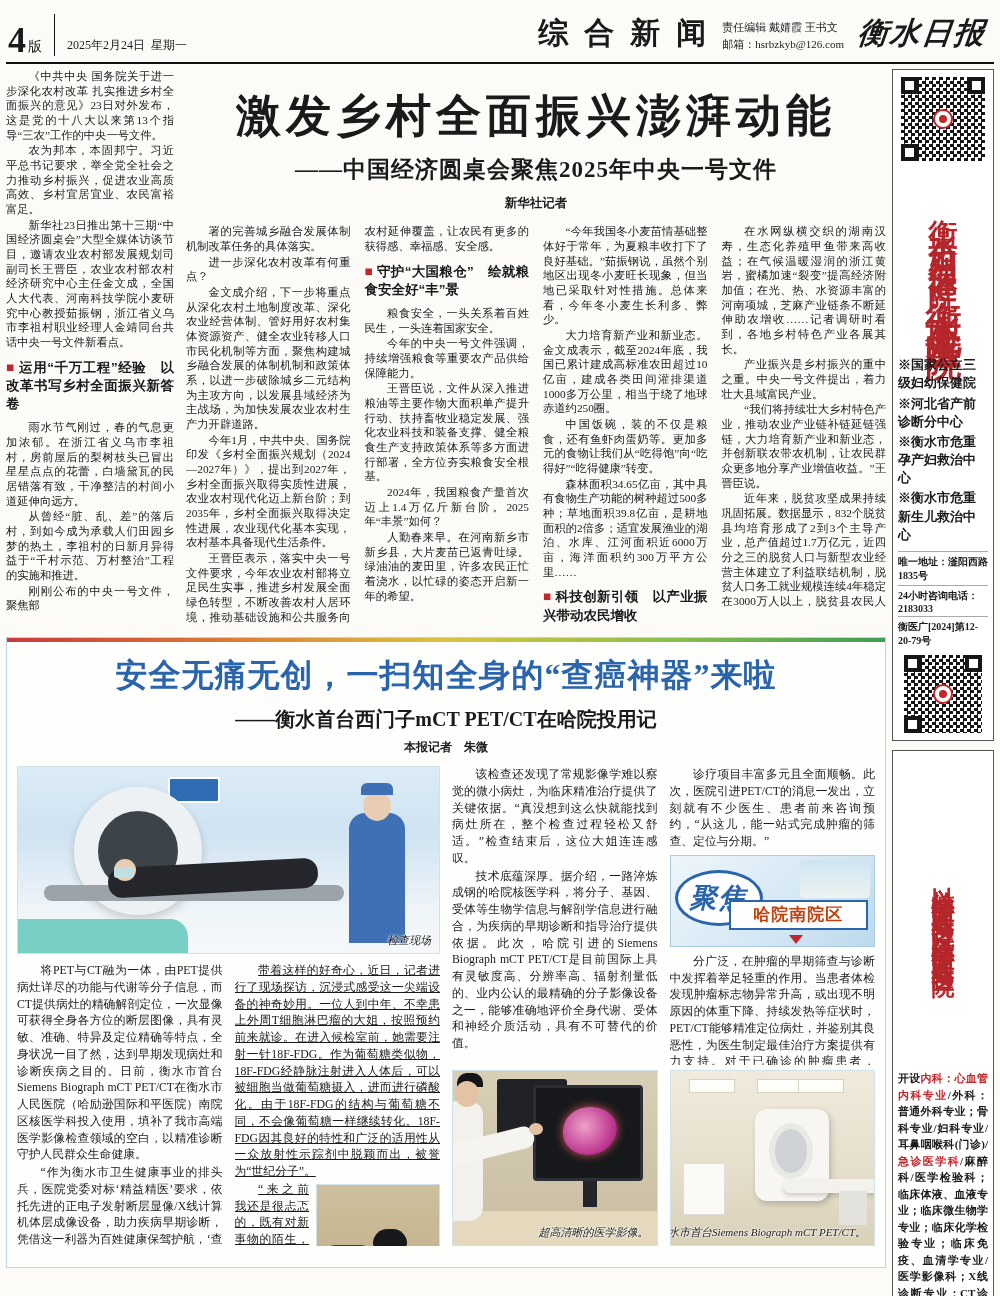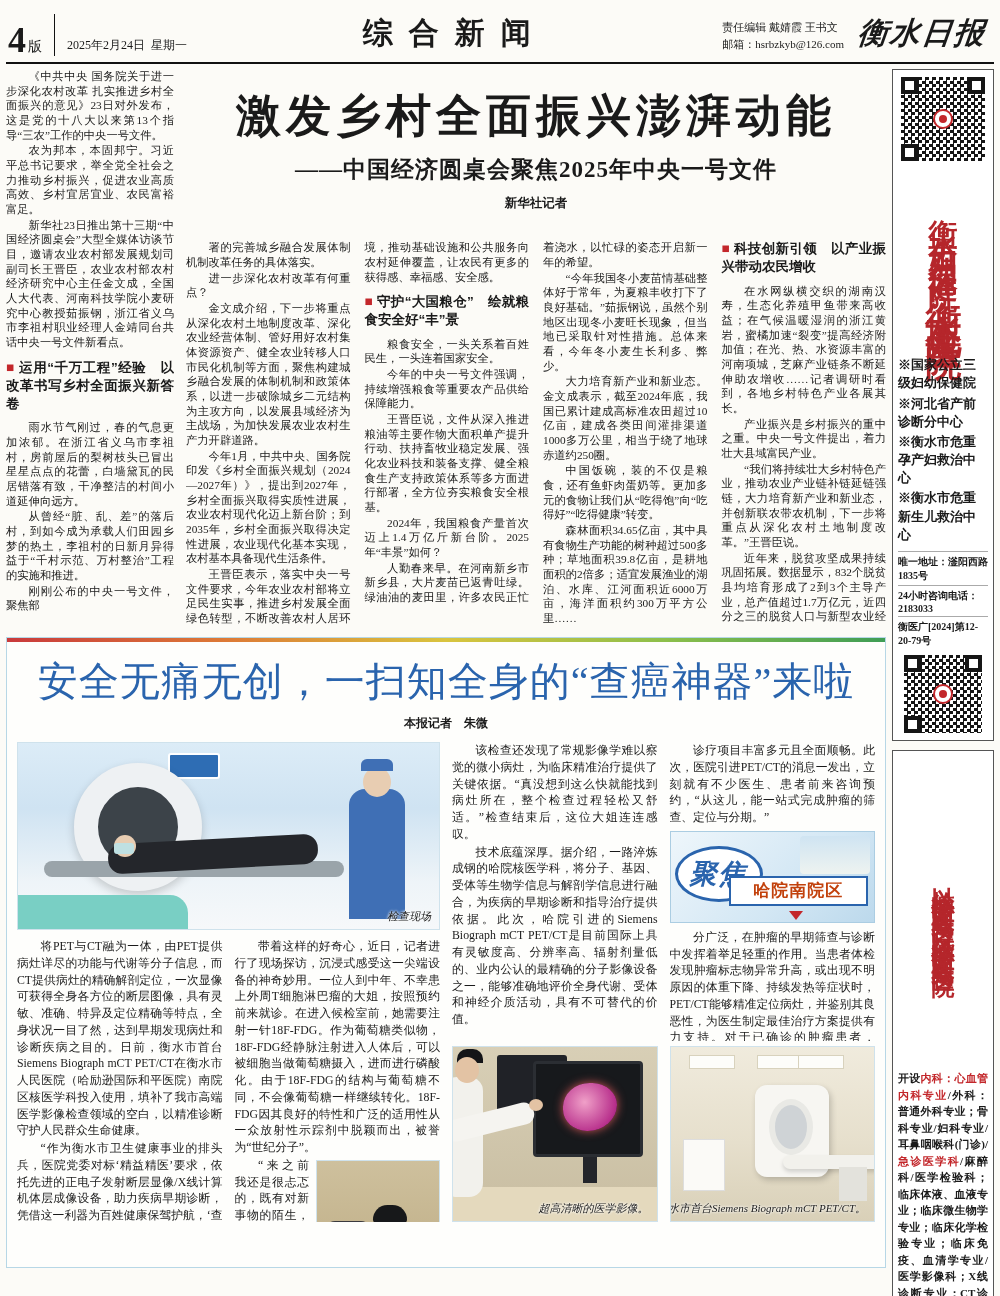--- a/index.html
+++ b/index.html
@@ -7,41 +7,41 @@
   .page { width:1000px; height:1296px; background:#fcfbf7; margin:0 auto; position:relative;
           padding:6px 6px 0 6px; overflow:hidden; }
 
   
   .hd { display:flex; align-items:flex-end; border-bottom:2px solid #111; padding:4px 2px 6px 2px; height:58px; }
   .hd-page { display:flex; align-items:flex-end; }
   .hd-num { font-size:36px; font-weight:bold; line-height:.85; }
   .hd-ban { font-size:14px; margin-left:2px; }
   .hd-sep { width:1px; background:#111; height:42px; margin:0 12px; }
   .hd-date { font-size:12px; padding-bottom:2px; white-space:pre; }
-  .hd-title { flex:1; text-align:center; font-size:30px; font-weight:bold; letter-spacing:16px;
+  .hd-title { flex:1; text-align:right; font-size:30px; font-weight:bold; letter-spacing:16px;
               font-family:"Liberation Sans","DejaVu Sans",sans-serif; padding-bottom:2px; }
   .hd-ed { font-size:11px; line-height:1.6; margin-right:14px; padding-bottom:2px; }
   .hd-logo { font-size:30px; font-weight:bold; font-style:italic; transform:skewX(-6deg);
              letter-spacing:2px; padding:0 6px 2px 0; }
 
   
   .main { display:flex; gap:6px; margin-top:5px; }
   .left { width:880px; }
   .rail { flex:1; display:flex; flex-direction:column; gap:9px; }
 
   
   .a1 { height:560px; display:flex; gap:12px; margin-bottom:8px; overflow:hidden; }
   .a1c1 { width:168px; height:100%; overflow:hidden; font-size:11.3px; line-height:1.3; text-align:justify; }
   .a1main { flex:1; display:flex; flex-direction:column; overflow:hidden; }
   .a1head { text-align:center; padding:16px 0 8px 0; }
   .a1-h1 { font-size:45px; font-weight:bold; letter-spacing:5px; line-height:1.05;margin-top:8px; }
   .a1-h2 { font-size:23px; font-weight:bold; margin-top:14px; letter-spacing:1px; }
   .a1-by { font-size:12.5px; margin-top:10px; font-weight:bold; }
   .a1body { flex:1; column-count:4; column-gap:14px; column-fill:auto; overflow:hidden;
-            font-size:11.3px; line-height:1.3; text-align:justify; margin-top:20px; }
+            font-size:11.3px; line-height:1.3; text-align:justify; margin-top:4px; }
 
   .t-p { text-indent:2em; margin-bottom:1px; }
   .t-h { font-weight:bold; font-size:13.5px; line-height:1.35; margin:9px 0 7px 0;
          font-family:"Liberation Sans","DejaVu Sans",sans-serif; text-indent:0; }
   .t-h::before { content:"■ "; color:#c3272b; }
 
   
   .ad { border:1px solid #555; background:#fff; padding:7px 5px; display:flex; flex-direction:column; align-items:center; overflow:hidden; }
   .ad1 { height:672px; }
   .ad2 { flex:1; }
@@ -63,29 +63,29 @@
   .vnames2 { writing-mode:vertical-rl; height:296px; margin-top:8px; color:#b5262b; font-weight:bold; text-align:center; }
   .vnames2 span { font-size:23px; letter-spacing:4px; }
   .vnames2 span + span { padding-right:14px; }
   .ad2-detail { font-size:11px; font-weight:bold; line-height:1.5; text-align:justify; margin-top:8px; width:100%; }
   .ad2-detail .seg.red { color:#c3272b; }
 
   
   .a2 { height:631px; border:1px solid #b7d7e6; background:#fefefc; position:relative; overflow:hidden; }
   .a2strip { height:4px; width:100%; background:linear-gradient(90deg,#c93a3c,#dd7a36,#d9c43e,#8cbf4b,#3f9d55); }
   .a2head { text-align:center; padding:12px 0 4px 0; }
-  .a2-h1 { font-size:40px; font-weight:normal; color:#2a64ad; letter-spacing:1px; }
+  .a2-h1 { font-size:32px; font-weight:bold; color:#2a64ad; letter-spacing:1px; }
   .a2-h2 { font-size:20px; font-weight:bold; margin-top:8px; }
   .a2-by { font-size:12px; font-weight:bold; margin-top:6px; }
   .a2body { display:grid; grid-template-columns:repeat(4,1fr); grid-template-rows:188px 1fr;
             gap:8px 12px; height:494px; padding:6px 10px 8px 10px; overflow:hidden;
             font-size:11.8px; line-height:1.42; text-align:justify; }
   .a2col { overflow:hidden; }
   .c1 { grid-column:1; grid-row:2; }
-  .c2 { grid-column:2; grid-row:2; }
+  .c2 { grid-column:2; grid-row:2;text-decoration:underline; }
   .c3 { grid-column:3; grid-row:1/3; display:flex; flex-direction:column; }
   .c4 { grid-column:4; grid-row:1/3; display:flex; flex-direction:column; }
   .c3 .txt, .c4 .txt { overflow:hidden; }
   .c3 .txt { flex:1; }
   .c4 .grow { flex:1; overflow:hidden; }
 
   .ph { position:relative; border:1px solid #cfe2ec; overflow:hidden; }
   .ph-cap { position:absolute; right:8px; bottom:4px; font-size:11px; color:#222; font-style:italic;
             text-shadow:0 0 3px #fff,0 0 3px #fff; white-space:nowrap; }
 
@@ -201,30 +201,31 @@
               <div class="t-p">王晋臣说，文件从深入推进粮油等主要作物大面积单产提升行动、扶持畜牧业稳定发展、强化农业科技和装备支撑、健全粮食生产支持政策体系等多方面进行部署，全方位夯实粮食安全根基。</div>
               <div class="t-p">2024年，我国粮食产量首次迈上1.4万亿斤新台阶。2025年“丰景”如何？</div>
               <div class="t-p">人勤春来早。在河南新乡市新乡县，大片麦苗已返青吐绿。绿油油的麦田里，许多农民正忙着浇水，以忙碌的姿态开启新一年的希望。</div>
               <div class="t-p">“今年我国冬小麦苗情基础整体好于常年，为夏粮丰收打下了良好基础。”茹振钢说，虽然个别地区出现冬小麦旺长现象，但当地已采取针对性措施。总体来看，今年冬小麦生长利多、弊少。</div>
               <div class="t-p">大力培育新产业和新业态。金文成表示，截至2024年底，我国已累计建成高标准农田超过10亿亩，建成各类田间灌排渠道1000多万公里，相当于绕了地球赤道约250圈。</div>
               <div class="t-p">中国饭碗，装的不仅是粮食，还有鱼虾肉蛋奶等。更加多元的食物让我们从“吃得饱”向“吃得好”“吃得健康”转变。</div>
               <div class="t-p">森林面积34.65亿亩，其中具有食物生产功能的树种超过500多种；草地面积39.8亿亩，是耕地面积的2倍多；适宜发展渔业的湖泊、水库、江河面积近6000万亩，海洋面积约300万平方公里……</div>
               <div class="t-h">科技创新引领　以产业振兴带动农民增收</div>
               <div class="t-p">在水网纵横交织的湖南汉寿，生态化养殖甲鱼带来高收益；在气候温暖湿润的浙江黄岩，蜜橘加速“裂变”提高经济附加值；在光、热、水资源丰富的河南项城，芝麻产业链条不断延伸助农增收……记者调研时看到，各地乡村特色产业各展其长。</div>
               <div class="t-p">产业振兴是乡村振兴的重中之重。中央一号文件提出，着力壮大县域富民产业。</div>
-              <div class="t-p">“我们将持续壮大乡村特色产业，推动农业产业链补链延链强链，大力培育新产业和新业态，并创新联农带农机制，下一步将重点从深化农村土地制度改革。”王晋臣说。</div>
+              <div class="t-p">“我们将持续壮大乡村特色产业，推动农业产业链补链延链强链，大力培育新产业和新业态，并创新联农带农机制，让农民群众更多地分享产业增值收益。”王晋臣说。</div>
               <div class="t-p">近年来，脱贫攻坚成果持续巩固拓展。数据显示，832个脱贫县均培育形成了2到3个主导产业，总产值超过1.7万亿元，近四分之三的脱贫人口与新型农业经营主体建立了利益联结机制，脱贫人口务工就业规模连续4年稳定在3000万人以上，脱贫县农民人均可支配收入增速连续4年快于全国农民收入增速。</div>
             </div>
         </div>
       </div>
 
       <div class="a2">
         <div class="a2strip"></div>
         <div class="a2head">
           <div class="a2-h1">安全无痛无创，一扫知全身的“查癌神器”来啦</div>
+          <div class="a2-h2">——衡水首台西门子mCT PET/CT在哈院投用记</div>
           <div class="a2-by">本报记者　朱微</div>
         </div>
         <div class="a2body">
 
           <div class="ph photo1">
             <div class="p1-screen"></div>
             <div class="p1-bore"></div>
             <div class="p1-bed"></div>
             <div class="p1-patient"></div>
             <div class="p1-head"></div>

